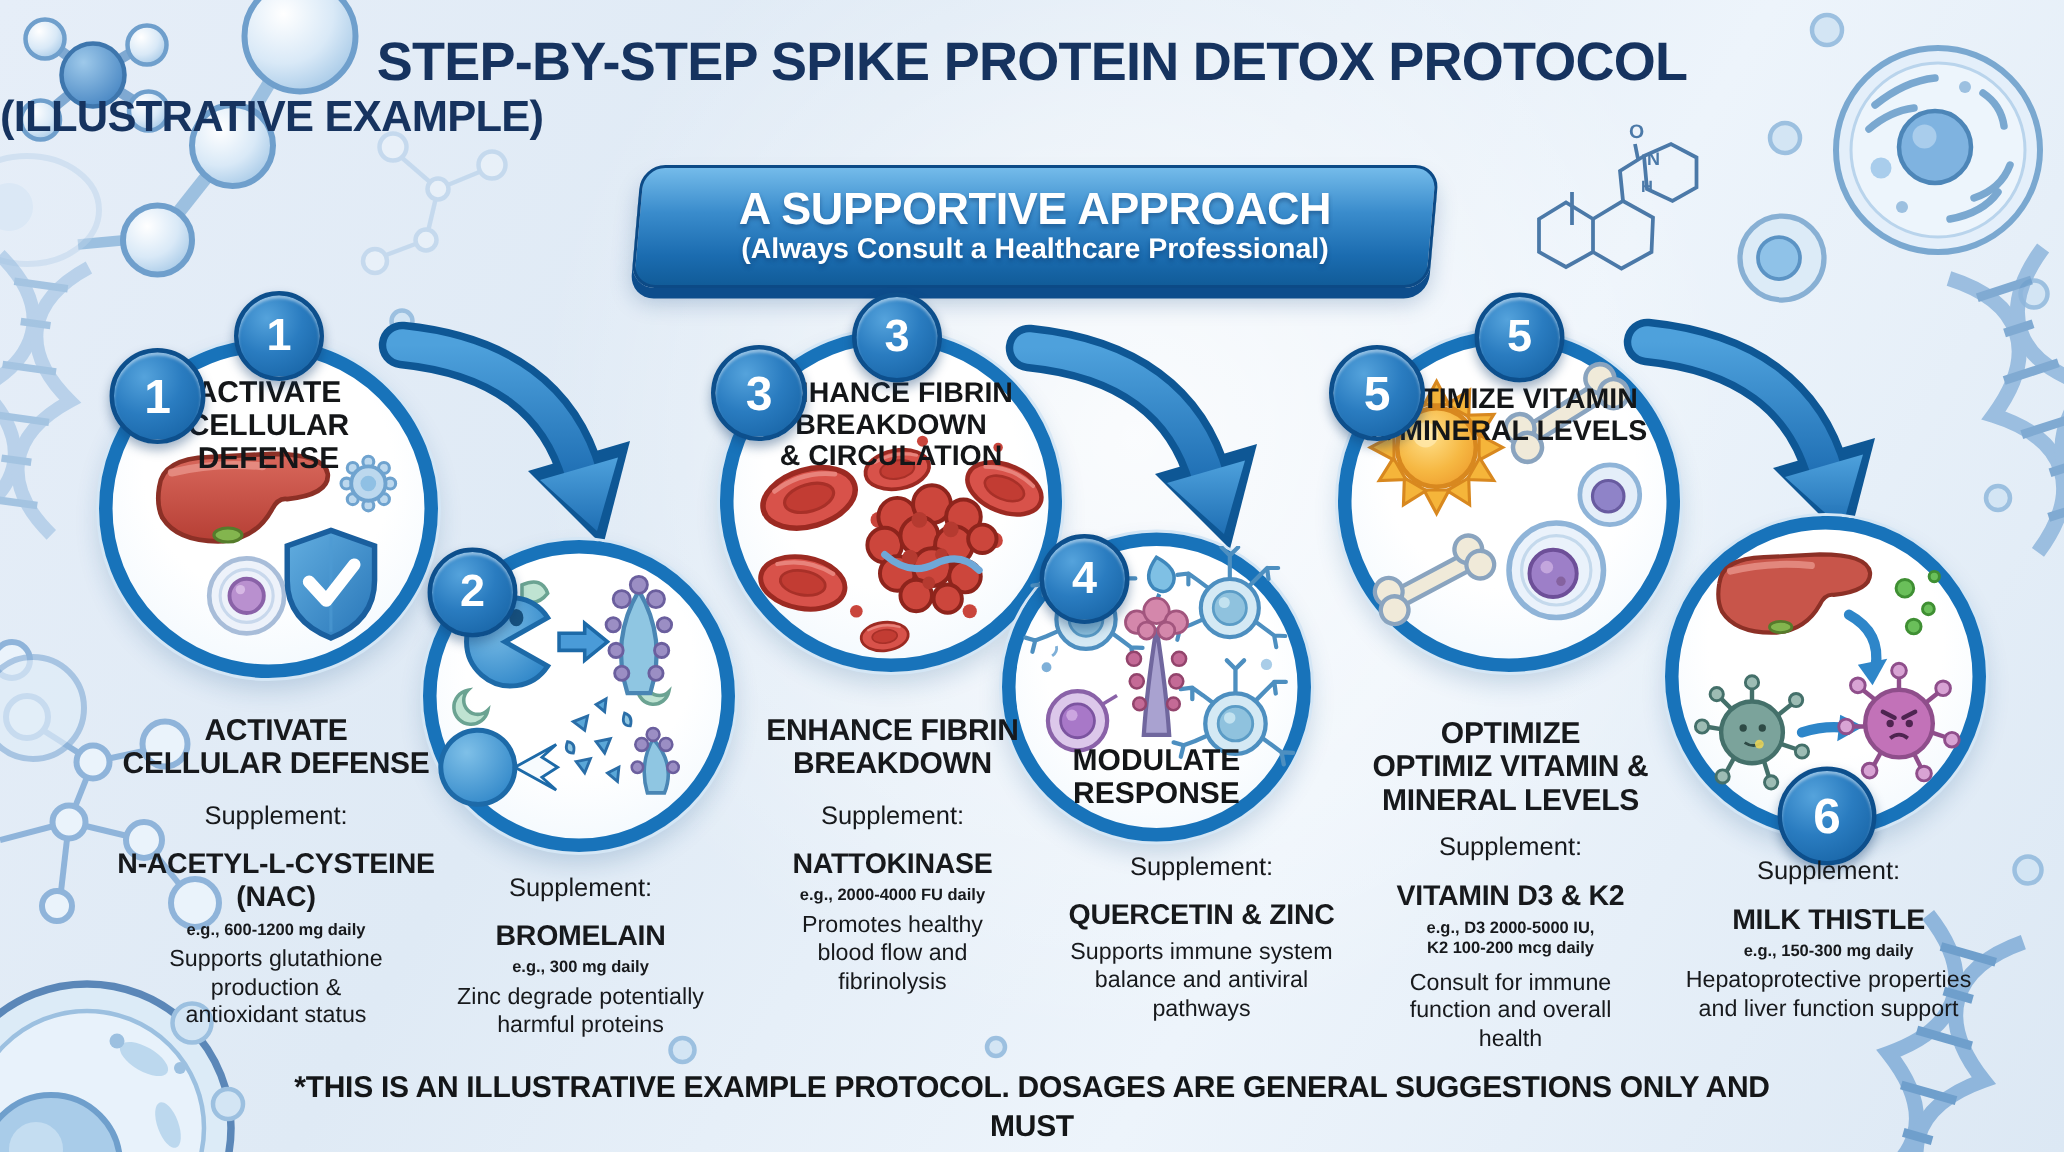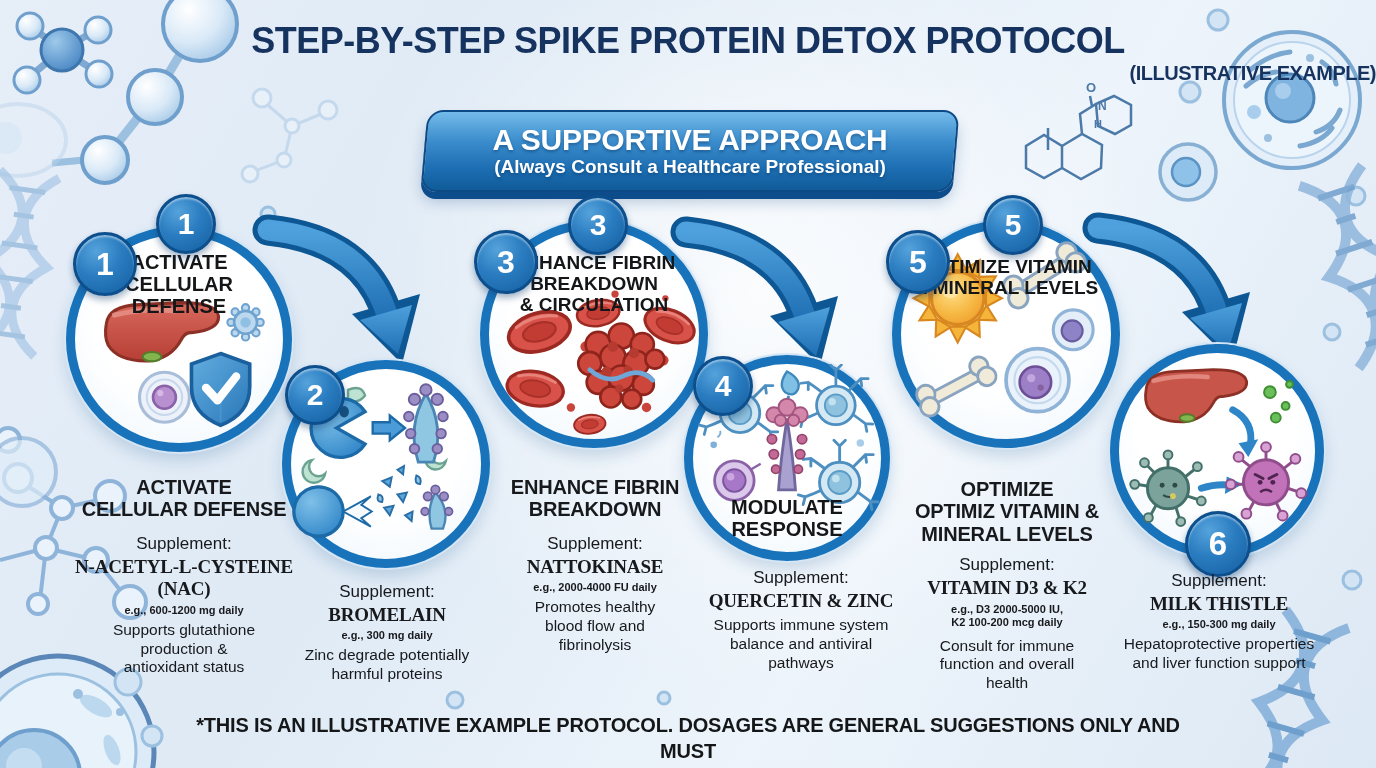--- a/index.html
+++ b/index.html
@@ -5,21 +5,21 @@
   html,body{margin:0;padding:0;}
   #stage{position:relative;width:1376px;height:768px;overflow:hidden;
     font-family:"Liberation Sans",sans-serif;color:#17191c;
     background:
       radial-gradient(circle at 55% 38%, rgba(255,255,255,.8) 0%, rgba(255,255,255,0) 45%),
       linear-gradient(120deg,#e6eef8 0%,#dfeaf5 35%,#edf4fb 65%,#dce8f4 100%);}
   .abs{position:absolute;}
   .deco{position:absolute;pointer-events:none;}
   
   .title1{left:0;right:0;top:20px;text-align:center;font-size:36px;font-weight:800;color:#16335f;letter-spacing:-.5px;}
-  .title2{left:0;right:0;top:62px;text-align:right;font-size:20px;font-weight:800;color:#16335f;letter-spacing:-.5px;}
+  .title2{left:0;right:0;top:62px;text-align:left;font-size:29px;font-weight:800;color:#16335f;letter-spacing:-.5px;}
   .banner{left:424px;top:110px;width:528px;height:78px;border-radius:16px;
     background:linear-gradient(180deg,#74bbea 0%,#3a8ccc 38%,#1b6cb0 75%,#115c99 100%);
     border:2px solid #0c4a86;box-shadow:0 7px 0 #0d4d8c,0 10px 14px rgba(20,70,130,.25);
     transform:skewX(-5deg);}
   .banner-inner{position:absolute;inset:0;transform:skewX(5deg);display:flex;flex-direction:column;
     align-items:center;justify-content:center;color:#fff;text-shadow:0 2px 3px rgba(10,50,100,.45);}
   .banner-h{font-size:30px;font-weight:800;letter-spacing:-.3px;line-height:1.05;}
   .banner-s{font-size:19px;font-weight:700;}
   
   .step-circle{position:absolute;border-radius:50%;border:9px solid #1873ba;
@@ -32,21 +32,21 @@
     white-space:pre-line;line-height:1.1;color:#141618;}
   .badge{position:absolute;width:54px;height:54px;border-radius:50%;
     background:radial-gradient(circle at 35% 28%, #55a3dc 0%, #2a7cc0 45%, #135e9f 100%);
     border:3px solid #0d4f8c;color:#fff;font-weight:800;font-size:30px;
     display:flex;align-items:center;justify-content:center;
     box-shadow:0 4px 7px rgba(15,60,110,.4), inset 0 2px 2px rgba(255,255,255,.45);}
   
   .col{position:absolute;text-align:center;line-height:1.18;}
   .col .heading{font-size:20px;font-weight:800;white-space:pre-line;line-height:1.12;letter-spacing:-.2px;}
   .col .sup-label{font-size:17px;font-weight:500;margin-top:13px;}
-  .col .sup-name{font-size:19px;font-weight:800;white-space:pre-line;margin-top:2px;letter-spacing:-.2px;font-family:Liberation Serif, serif;}
+  .col .sup-name{font-size:19px;font-weight:800;white-space:pre-line;margin-top:12px;letter-spacing:-.2px;}
   .col .dosage{font-size:11px;font-weight:700;white-space:pre-line;margin-top:3px;}
   .col .desc{font-size:15.5px;font-weight:500;white-space:pre-line;margin-top:4px;line-height:1.22;}
   .footer{left:188px;top:712px;width:1000px;text-align:center;font-size:20px;font-weight:800;
     white-space:pre-line;letter-spacing:-.2px;line-height:1.3;color:#141618;}
 </style>
 </head>
 <body>
 
 <div id="stage">
 
@@ -393,21 +393,21 @@
         <path d="M96,134 q16,14 32,6 q16,-8 28,4" stroke="#6fa8d8" stroke-width="4.5" fill="none" stroke-linecap="round"></path>
       </g>
     </svg>
     <div class="circle-title" style="top:24px;font-size:19px">ENHANCE FIBRIN
 BREAKDOWN
 &amp; CIRCULATION</div>
   </div>
   <div class="badge" style="left:568px;top:195px">3</div>
   <div class="badge" style="left:474px;top:230px;width:58px;height:58px;font-size:32px">3</div>
 
-  <div class="step-circle" style="left:684px;top:355px;width:188px;height:188px">
+  <div class="step-circle" style="left:668px;top:355px;width:188px;height:188px">
     <svg viewBox="0 0 200 200">
       <defs>
         <g id="icell">
           <g stroke="#4d8fc0" stroke-width="3" fill="none" stroke-linecap="round">
             <path d="M0,-20 l0,-9 m0,-9 l-6,-6 m6,6 l6,-6 m-6,6 l0,9"></path>
             <path d="M19,6 l8,4 m8,4 l8,-1 m-8,1 l3,8 m-3,-8 l-8,-4" transform="rotate(10)"></path>
             <path d="M-19,8 l-9,4 m-8,3 l-7,-2 m7,2 l-2,8 m2,-8 l8,-3"></path>
             <path d="M14,-16 l7,-7 m6,-6 l8,0 m-8,0 l1,8 m-1,-8 l-6,6"></path>
             <path d="M-15,-14 l-8,-6 m-7,-5 l-8,1 m8,-1 l0,8 m0,-8 l7,5"></path>
           </g>

